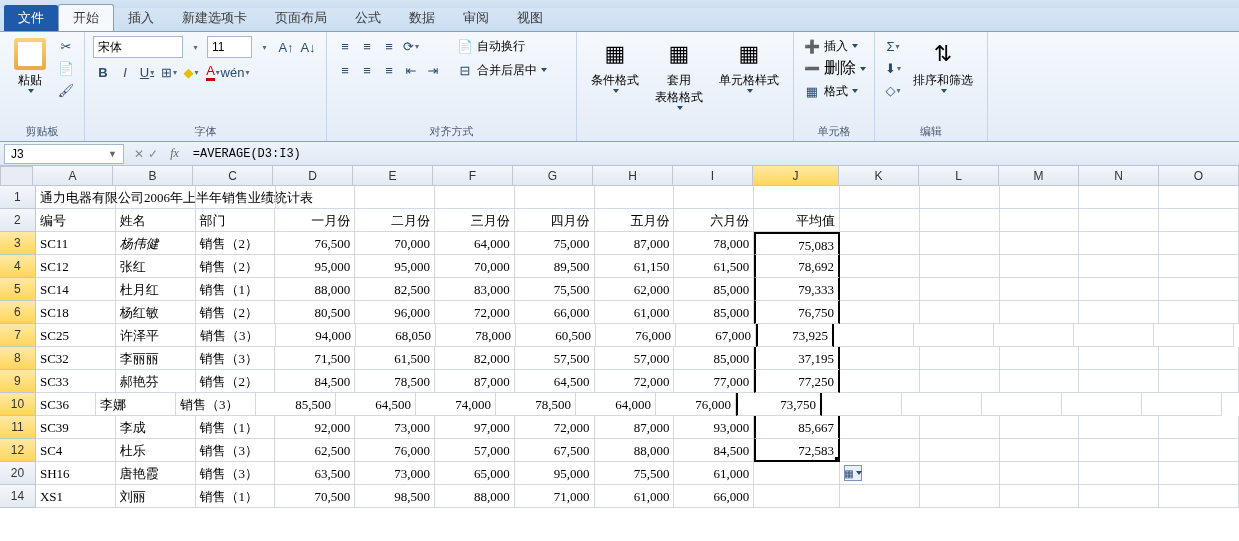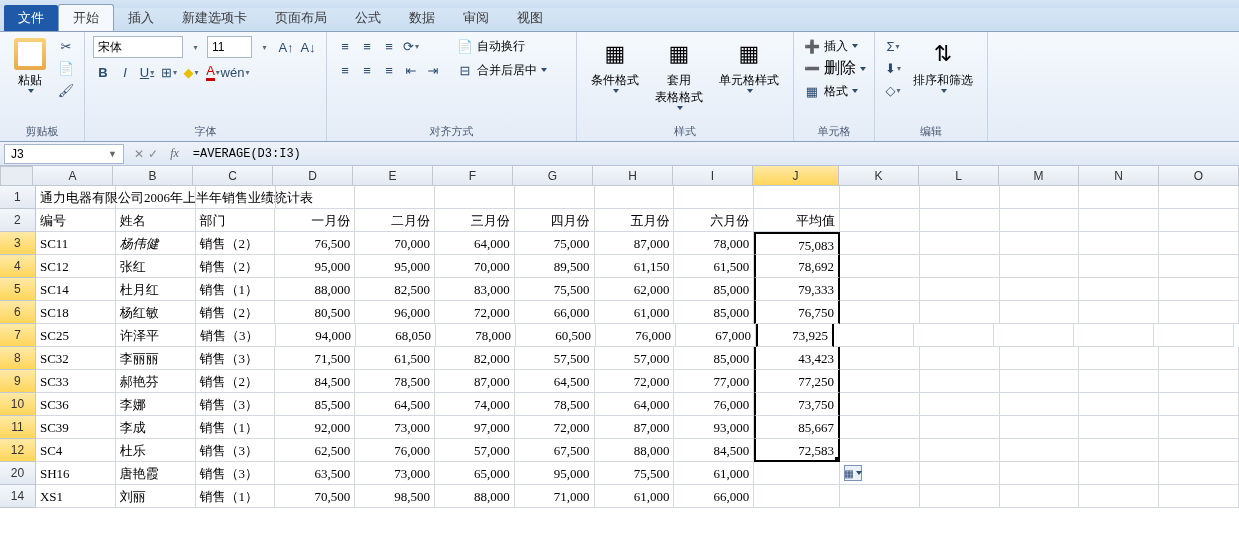--- a/index.html
+++ b/index.html
@@ -175,21 +175,20 @@
           <span class="lbl" style="white-space:pre-line;text-align:center">套用
 表格格式</span>
           <span class="triangle-down"></span>
         </div>
       <div class="big-btn">
           <span class="ico">▦</span>
           <span class="lbl">单元格样式</span>
           <span class="triangle-down"></span>
         </div>
     </div>
-    <div class="group-label">样式</div>
   </div>
 
   <div class="group">
     <div class="col" style="gap:2px">
       <div class="row">
           <span class="small-btn">➕</span>
           <span style="font-size:12px">插入</span>
           <span class="triangle-down"></span>
         </div>
       <div class="row">
@@ -388,21 +387,21 @@
         <div class="row-h sel">8</div>
         <div class="cell" style="width: 80px;">SC32</div>
         <div class="cell" style="width: 80px;">李丽丽</div>
         <div class="cell" style="width: 80px;">销售（3）</div>
         <div class="cell num" style="width: 80px;">71,500</div>
         <div class="cell num" style="width: 80px;">61,500</div>
         <div class="cell num" style="width: 80px;">82,000</div>
         <div class="cell num" style="width: 80px;">57,500</div>
         <div class="cell num" style="width: 80px;">57,000</div>
         <div class="cell num" style="width: 80px;">85,000</div>
-        <div class="cell num sel-border-l sel-border-r" style="width: 86px;">43,423</div>
+        <div class="cell num sel-border-l sel-border-r" style="width: 86px;">37,195</div>
         <div class="cell" style="width: 80px;"></div>
         <div class="cell" style="width: 80px;"></div>
         <div class="cell" style="width: 80px;"></div>
         <div class="cell" style="width: 80px;"></div>
         <div class="cell" style="width: 80px;"></div>
       </div>
       <div class="gr">
         <div class="row-h sel">9</div>
         <div class="cell" style="width: 80px;">SC33</div>
         <div class="cell" style="width: 80px;">郝艳芬</div>
@@ -415,21 +414,21 @@
         <div class="cell num" style="width: 80px;">77,000</div>
         <div class="cell num sel-border-l sel-border-r" style="width: 86px;">77,250</div>
         <div class="cell" style="width: 80px;"></div>
         <div class="cell" style="width: 80px;"></div>
         <div class="cell" style="width: 80px;"></div>
         <div class="cell" style="width: 80px;"></div>
         <div class="cell" style="width: 80px;"></div>
       </div>
       <div class="gr">
         <div class="row-h sel">10</div>
-        <div class="cell" style="width: 80px;">SC36</div>
+        <div class="cell" style="width: 60px;">SC36</div>
         <div class="cell" style="width: 80px;">李娜</div>
         <div class="cell" style="width: 80px;">销售（3）</div>
         <div class="cell num" style="width: 80px;">85,500</div>
         <div class="cell num" style="width: 80px;">64,500</div>
         <div class="cell num" style="width: 80px;">74,000</div>
         <div class="cell num" style="width: 80px;">78,500</div>
         <div class="cell num" style="width: 80px;">64,000</div>
         <div class="cell num" style="width: 80px;">76,000</div>
         <div class="cell num sel-border-l sel-border-r" style="width: 86px;">73,750</div>
         <div class="cell" style="width: 80px;"></div>

